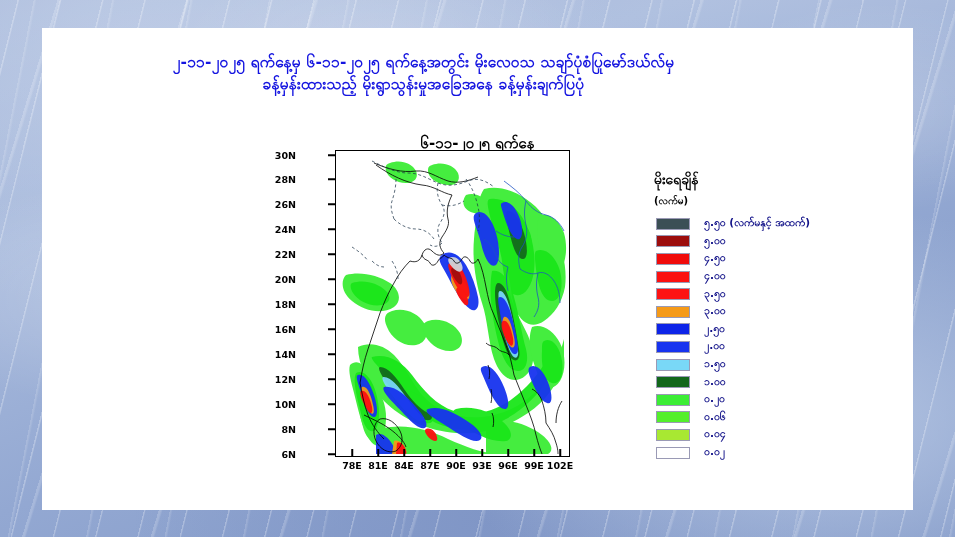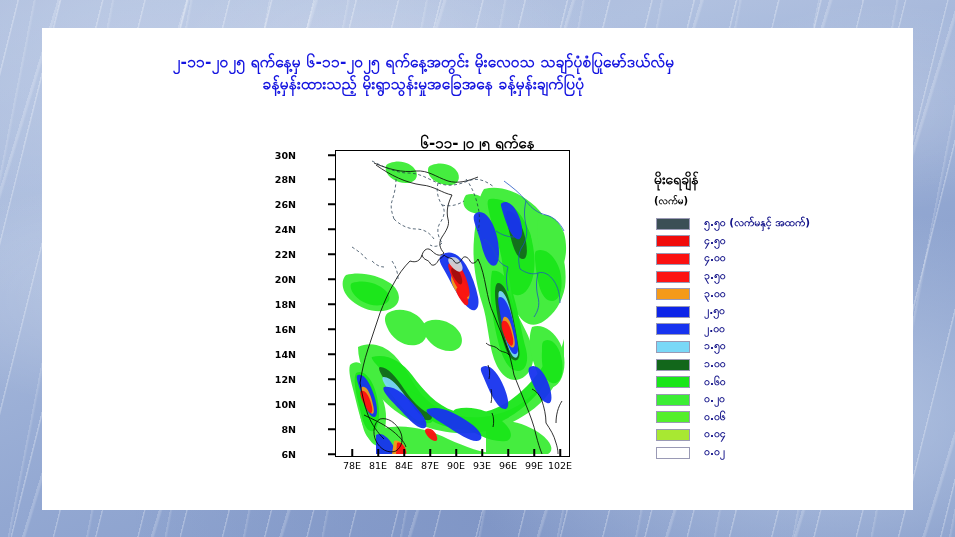--- a/index.html
+++ b/index.html
@@ -54,21 +54,21 @@
   #plot{position:absolute;left:248px;top:118px;width:290px;height:325px;}
   #frame{position:absolute;left:45px;top:4px;width:233px;height:305px;
     background:#fff;border:1.6px solid #000;overflow:hidden;}
   #mapclip{position:absolute;inset:0;overflow:hidden;}
   .ytick{position:absolute;right:284px;transform:translateY(-50%);
     font-size:9.5px;color:#000;font-weight:bold;white-space:nowrap;
     font-family:"DejaVu Sans",sans-serif;}
   .ytickmark{position:absolute;left:38px;width:7px;height:1.5px;background:#000;
     transform:translateY(-50%);}
   .xtick{position:absolute;top:314px;transform:translateX(-50%);
-    font-size:9.5px;color:#000;font-weight:normal;white-space:nowrap;}
+    font-size:9.5px;color:#000;font-weight:bold;white-space:nowrap;}
   .xtickmark{position:absolute;top:303px;width:1.5px;height:7px;background:#000;
     transform:translateX(-50%);}
 
   
   #legend{position:absolute;left:610px;top:142px;width:250px;}
   .lg-title{font-size:14px;font-weight:bold;color:#000;margin:0 0 3px 2px;}
   .lg-unit{font-size:10px;font-weight:bold;color:#000;margin:0 0 6px 2px;}
   .lg-row{display:flex;align-items:center;height:17.6px;}
   .lg-sw{width:34px;height:12px;border:1px solid #9a9ab5;box-sizing:border-box;
     flex:0 0 auto;margin-left:4px;}
@@ -354,20 +354,24 @@
 
   <div id="legend">
     <div class="lg-title">မိုးရေချိန်</div>
     <div class="lg-unit">(လက်မ)</div>
     <div id="legend-rows">
         <div class="lg-row">
           <div class="lg-sw" style="background: rgb(59, 79, 85);"></div>
           <div class="lg-lbl">၅.၅၀ (လက်မနှင့် အထက်)</div>
         </div>
         <div class="lg-row">
+          <div class="lg-sw" style="background: rgb(156, 13, 13);"></div>
+          <div class="lg-lbl">၅.၀၀</div>
+        </div>
+        <div class="lg-row">
           <div class="lg-sw" style="background: rgb(240, 11, 11);"></div>
           <div class="lg-lbl">၄.၅၀</div>
         </div>
         <div class="lg-row">
           <div class="lg-sw" style="background: rgb(251, 17, 17);"></div>
           <div class="lg-lbl">၄.၀၀</div>
         </div>
         <div class="lg-row">
           <div class="lg-sw" style="background: rgb(253, 19, 19);"></div>
           <div class="lg-lbl">၃.၅၀</div>
@@ -386,24 +390,20 @@
         </div>
         <div class="lg-row">
           <div class="lg-sw" style="background: rgb(121, 216, 247);"></div>
           <div class="lg-lbl">၁.၅၀</div>
         </div>
         <div class="lg-row">
           <div class="lg-sw" style="background: rgb(18, 103, 27);"></div>
           <div class="lg-lbl">၁.၀၀</div>
         </div>
         <div class="lg-row">
-          <div class="lg-sw" style="background: rgb(26, 230, 26);"></div>
-          <div class="lg-lbl">၀.၆၀</div>
-        </div>
-        <div class="lg-row">
           <div class="lg-sw" style="background: rgb(60, 237, 53);"></div>
           <div class="lg-lbl">၀.၂၀</div>
         </div>
         <div class="lg-row">
           <div class="lg-sw" style="background: rgb(84, 239, 44);"></div>
           <div class="lg-lbl">၀.၀၆</div>
         </div>
         <div class="lg-row">
           <div class="lg-sw" style="background: rgb(168, 232, 50);"></div>
           <div class="lg-lbl">၀.၀၄</div>

